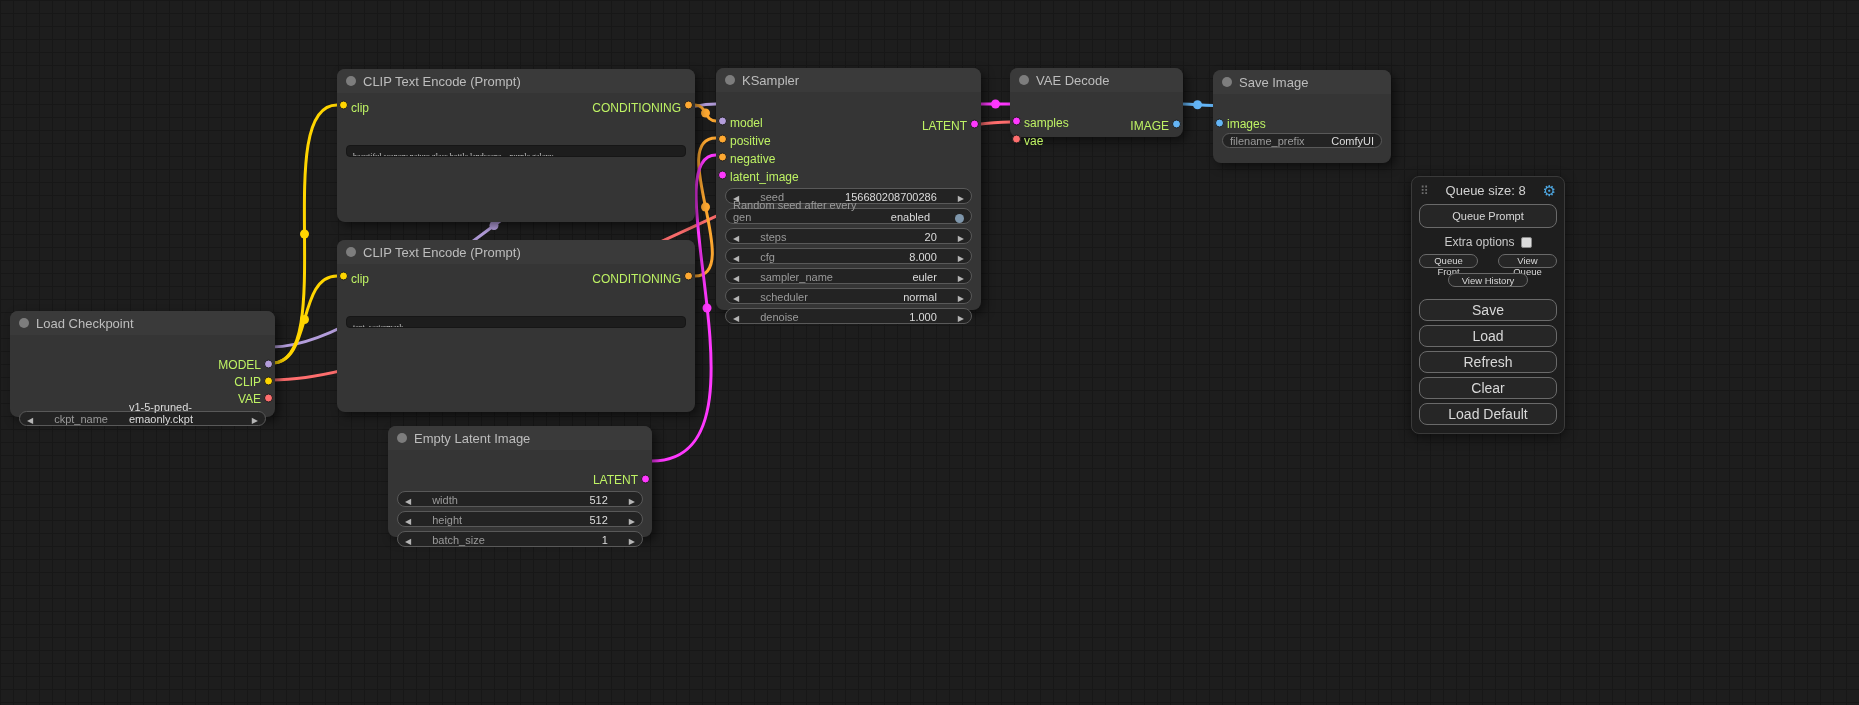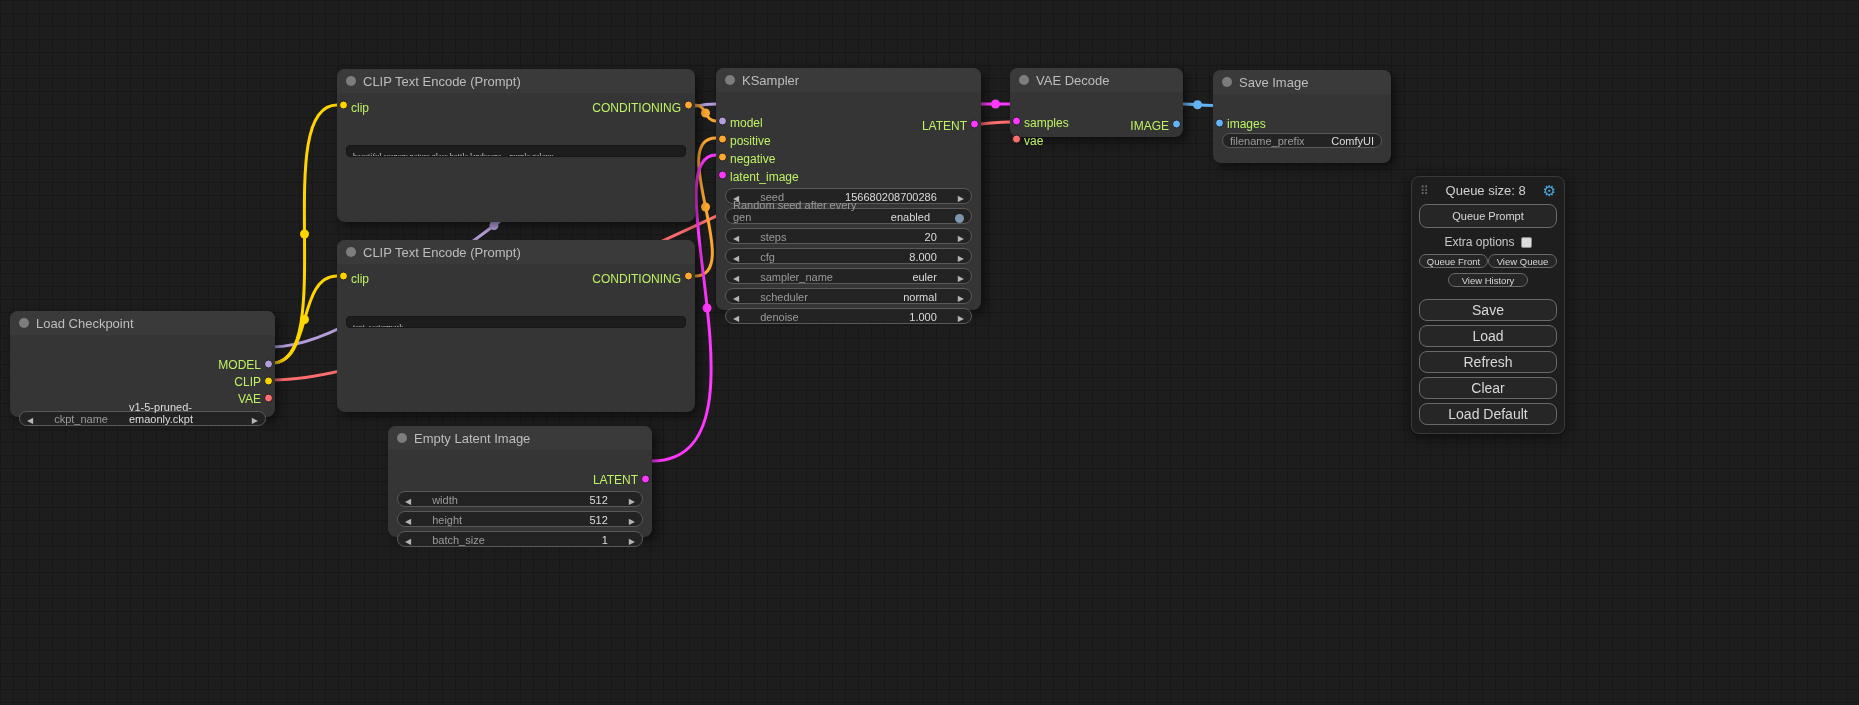--- a/index.html
+++ b/index.html
@@ -51,21 +51,21 @@
   .qhandle{color:#6d6d6d;font-size:12px;cursor:grab}
   .qsize{flex:1;text-align:center}
   .qgear{color:var(--accent);font-size:15px;cursor:pointer;line-height:1}
   .qbtn{display:block;width:calc(100% - 14px);margin:4px 7px 0;background:#262626;
     border:1px solid #6a6a6a;border-radius:8px;color:#d8d8d8;font-size:14px;height:22px;
     font-family:inherit;cursor:pointer}
   .qbtn.big{font-size:11px;height:24px}
   .qextra{display:flex;align-items:center;justify-content:center;gap:6px;margin-top:7px;
     color:#c9c9c9;font-size:12px}
   .qcheck{width:11px;height:11px;background:#dcdcdc;border:1px solid #8a8a8a;border-radius:2px}
-  .qrow{display:flex;gap:0;margin:5px 7px 0;justify-content:center}
+  .qrow{display:flex;gap:20px;margin:5px 7px 0;justify-content:center}
   .qrow .qbtn{width:auto;margin:0;flex:1;height:14px;font-size:9.5px;border-radius:9px;padding:0 4px}
   .qrow.center .qbtn{flex:none;width:80px}
   .qgap{height:8px}
 </style>
 </head>
 <body>
 
 <div id="canvas">
 
   <svg id="wires" width="1859" height="705">

